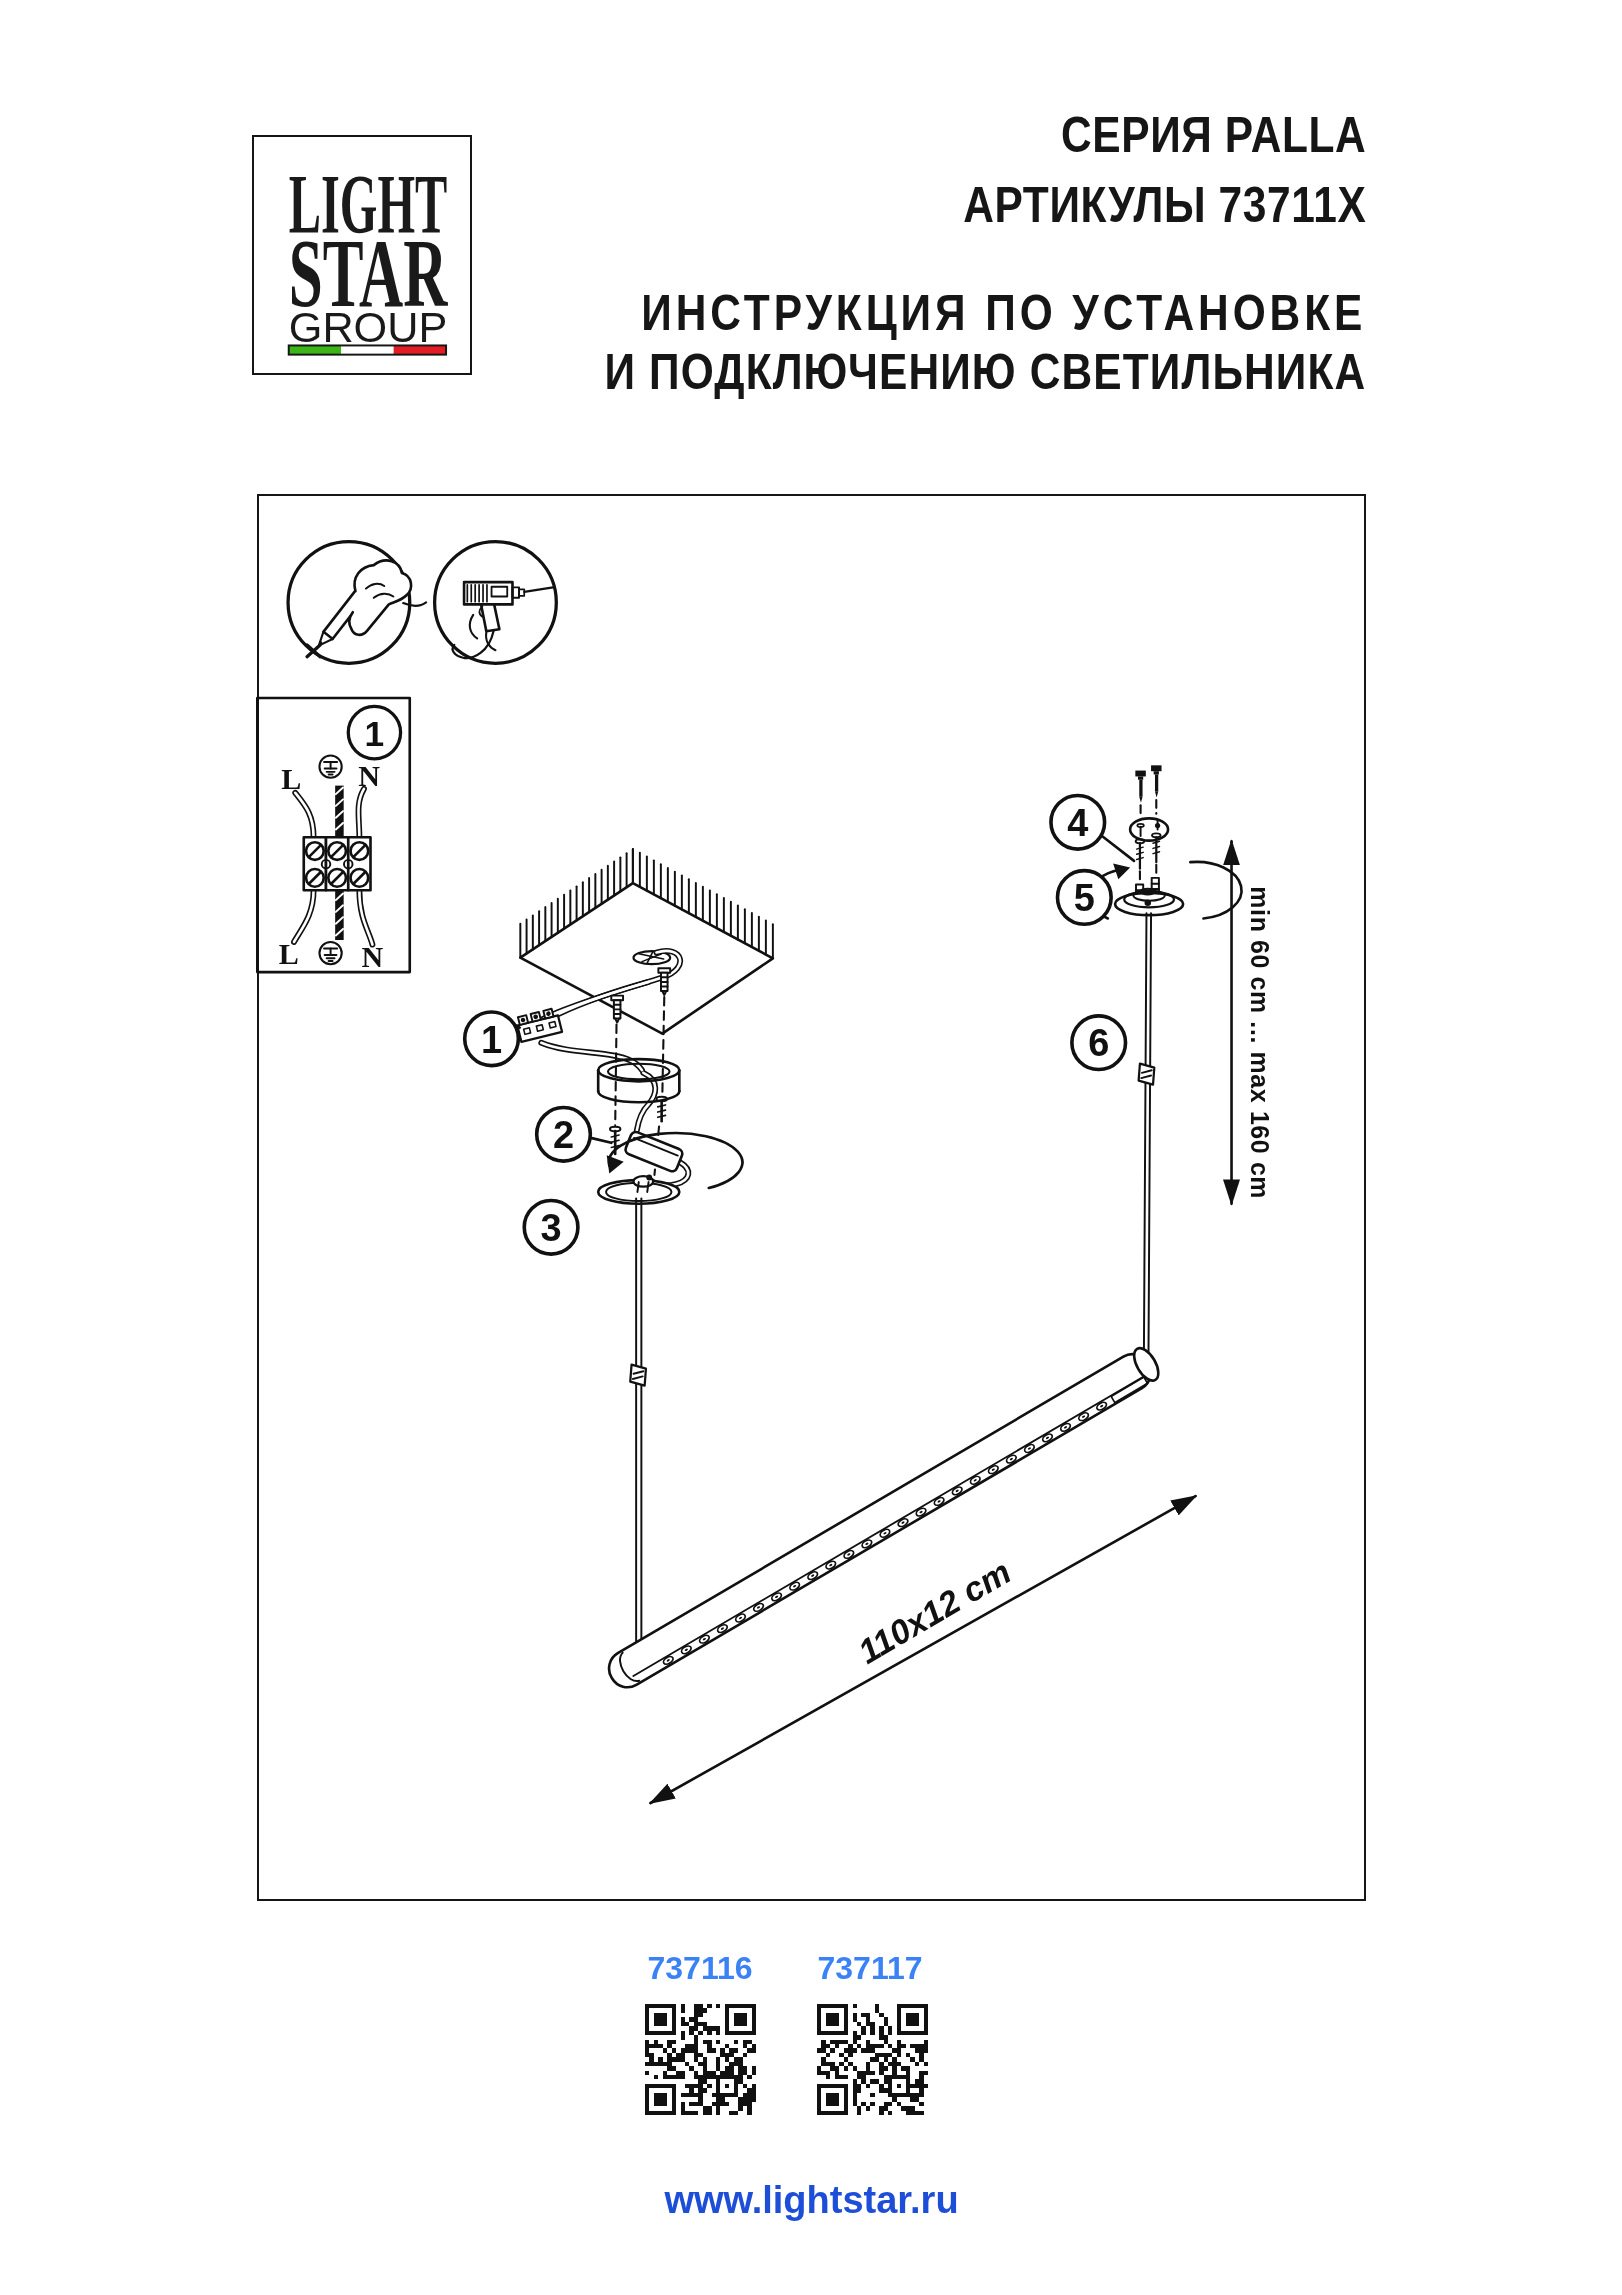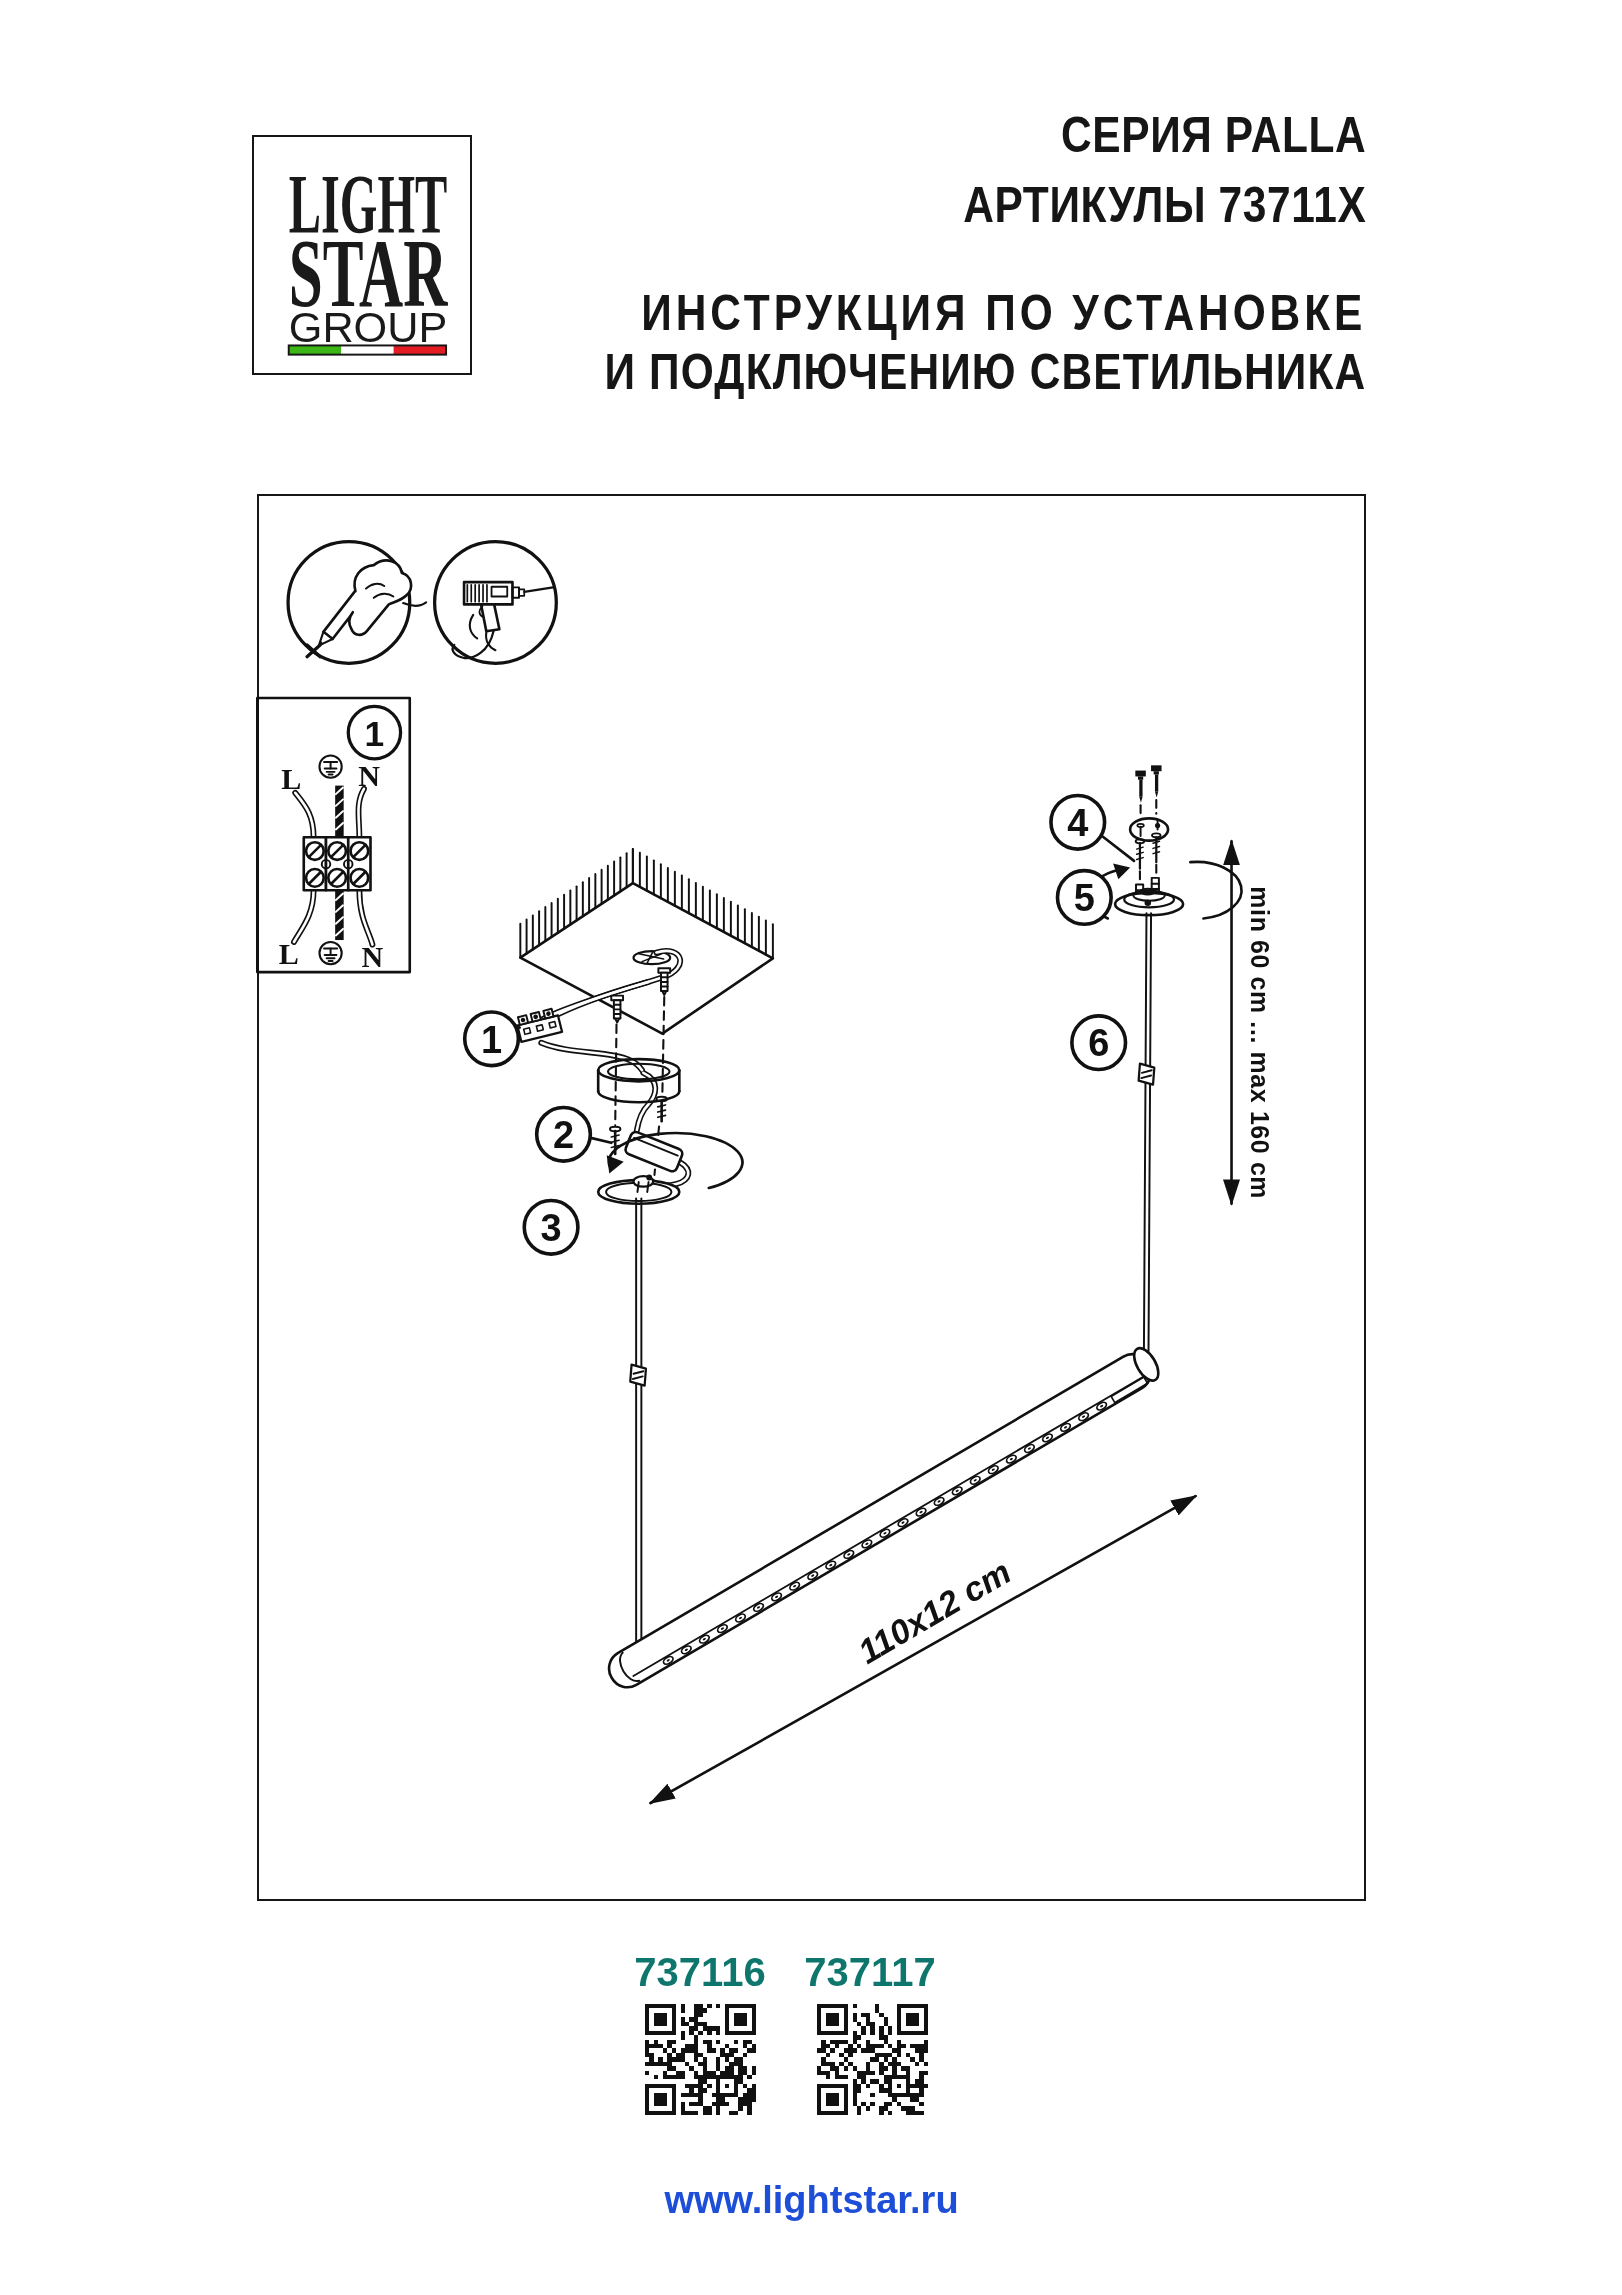--- a/index.html
+++ b/index.html
@@ -15,21 +15,21 @@
   .h-series{letter-spacing:0.7px;}
   .h-articles{margin-top:19.6px;letter-spacing:0.7px;}
   .h-instr1{margin-top:58px;letter-spacing:4.6px;}
   .h-instr2{margin-top:9.2px;letter-spacing:1.3px;}
   
   .diagram-box{position:absolute;left:257px;top:494px;width:1109px;height:1407px;
                border:2.6px solid #161616;box-sizing:border-box;}
   .diagram-box svg.art{position:absolute;left:-2.6px;top:-2.6px;}
   
   .qr-label{position:absolute;width:196px;text-align:center;font-weight:700;
-            font-size:40px;color:#0f766e;}
+            font-size:32px;color:#3b82f6;}
   .qr-label.q0{left:602px;top:1950px;}
   .qr-label.q1{left:772px;top:1950px;}
   .qr-img{position:absolute;width:111px;height:111px;}
   .qr-img.q0{left:645px;top:2004px;}
   .qr-img.q1{left:817px;top:2004px;}
   .website{position:absolute;left:0;top:2179px;width:1623px;text-align:center;
            font-weight:700;font-size:38px;color:#1d4ed8;}
   
   .num{font:700 58px "Liberation Sans",sans-serif;fill:#111;}
   .num-s{font:700 54px "Liberation Sans",sans-serif;fill:#111;}

